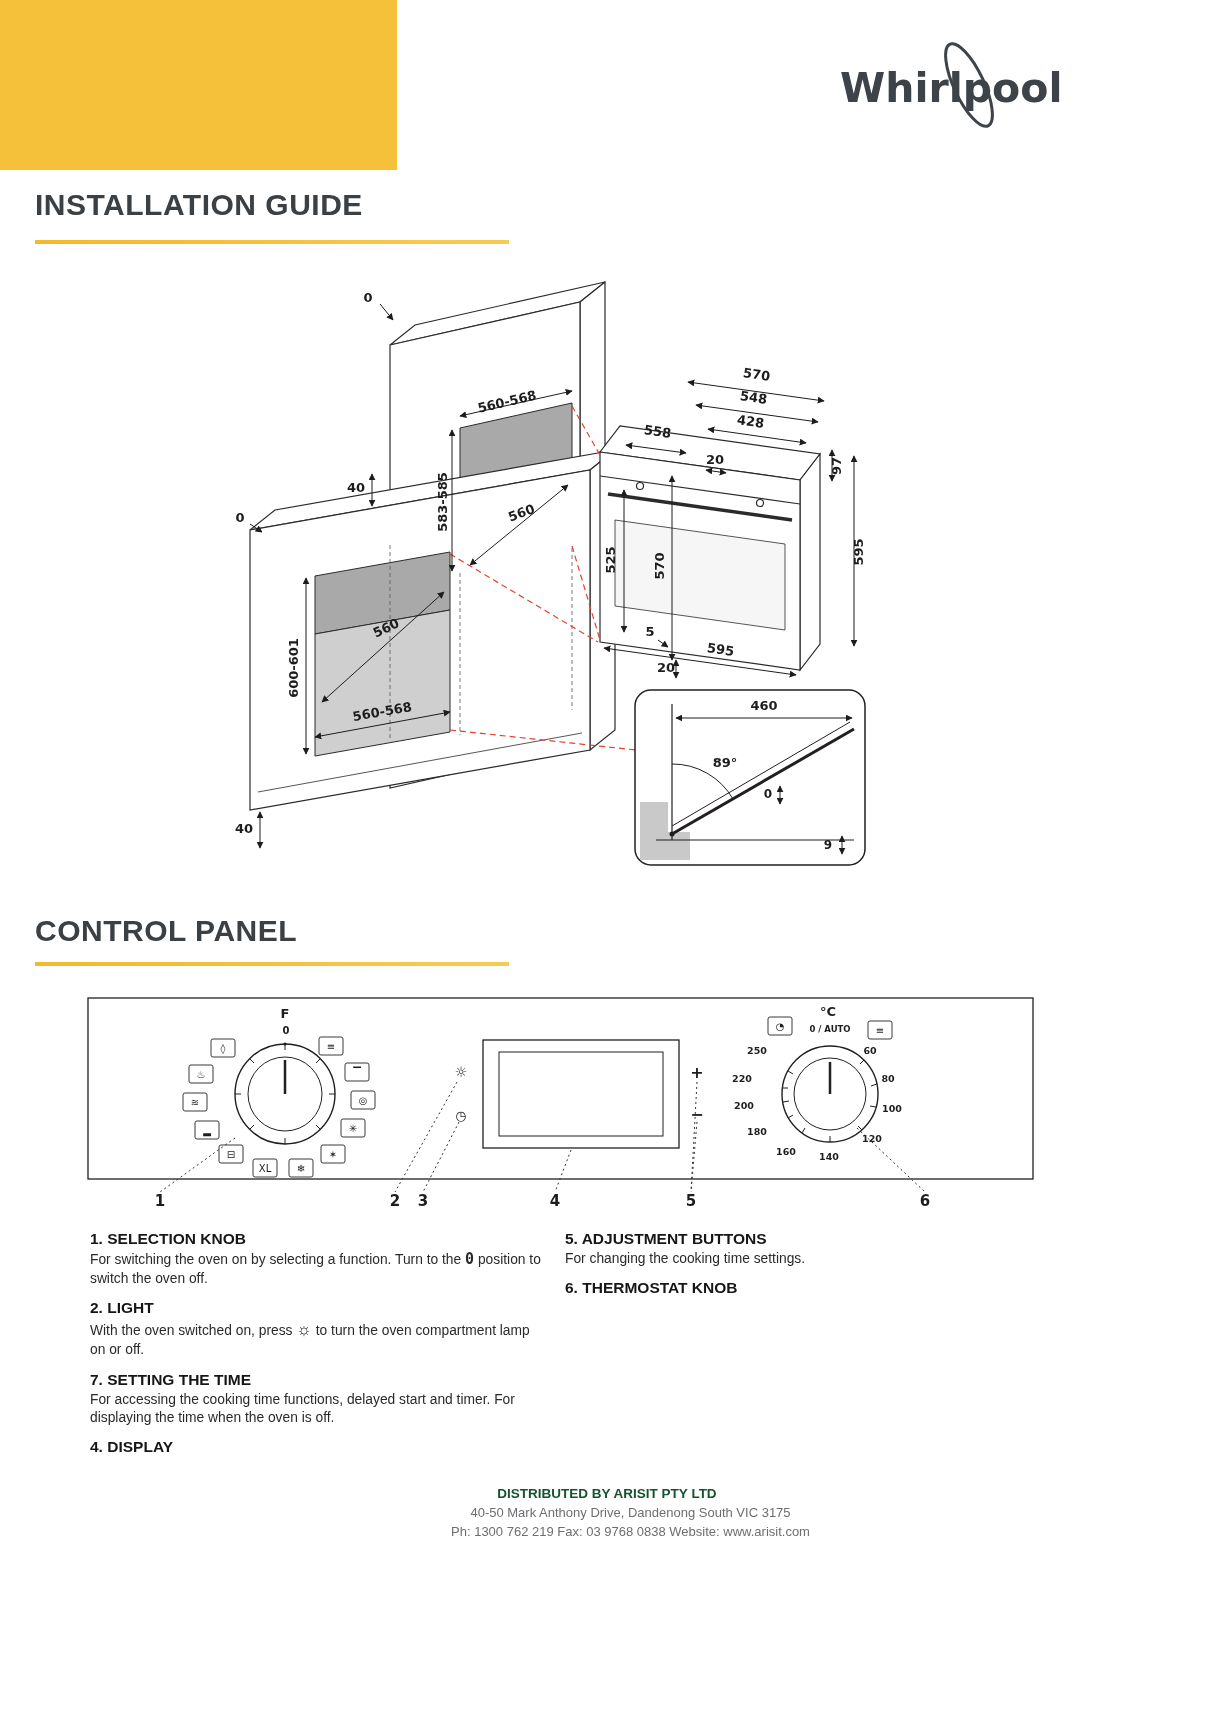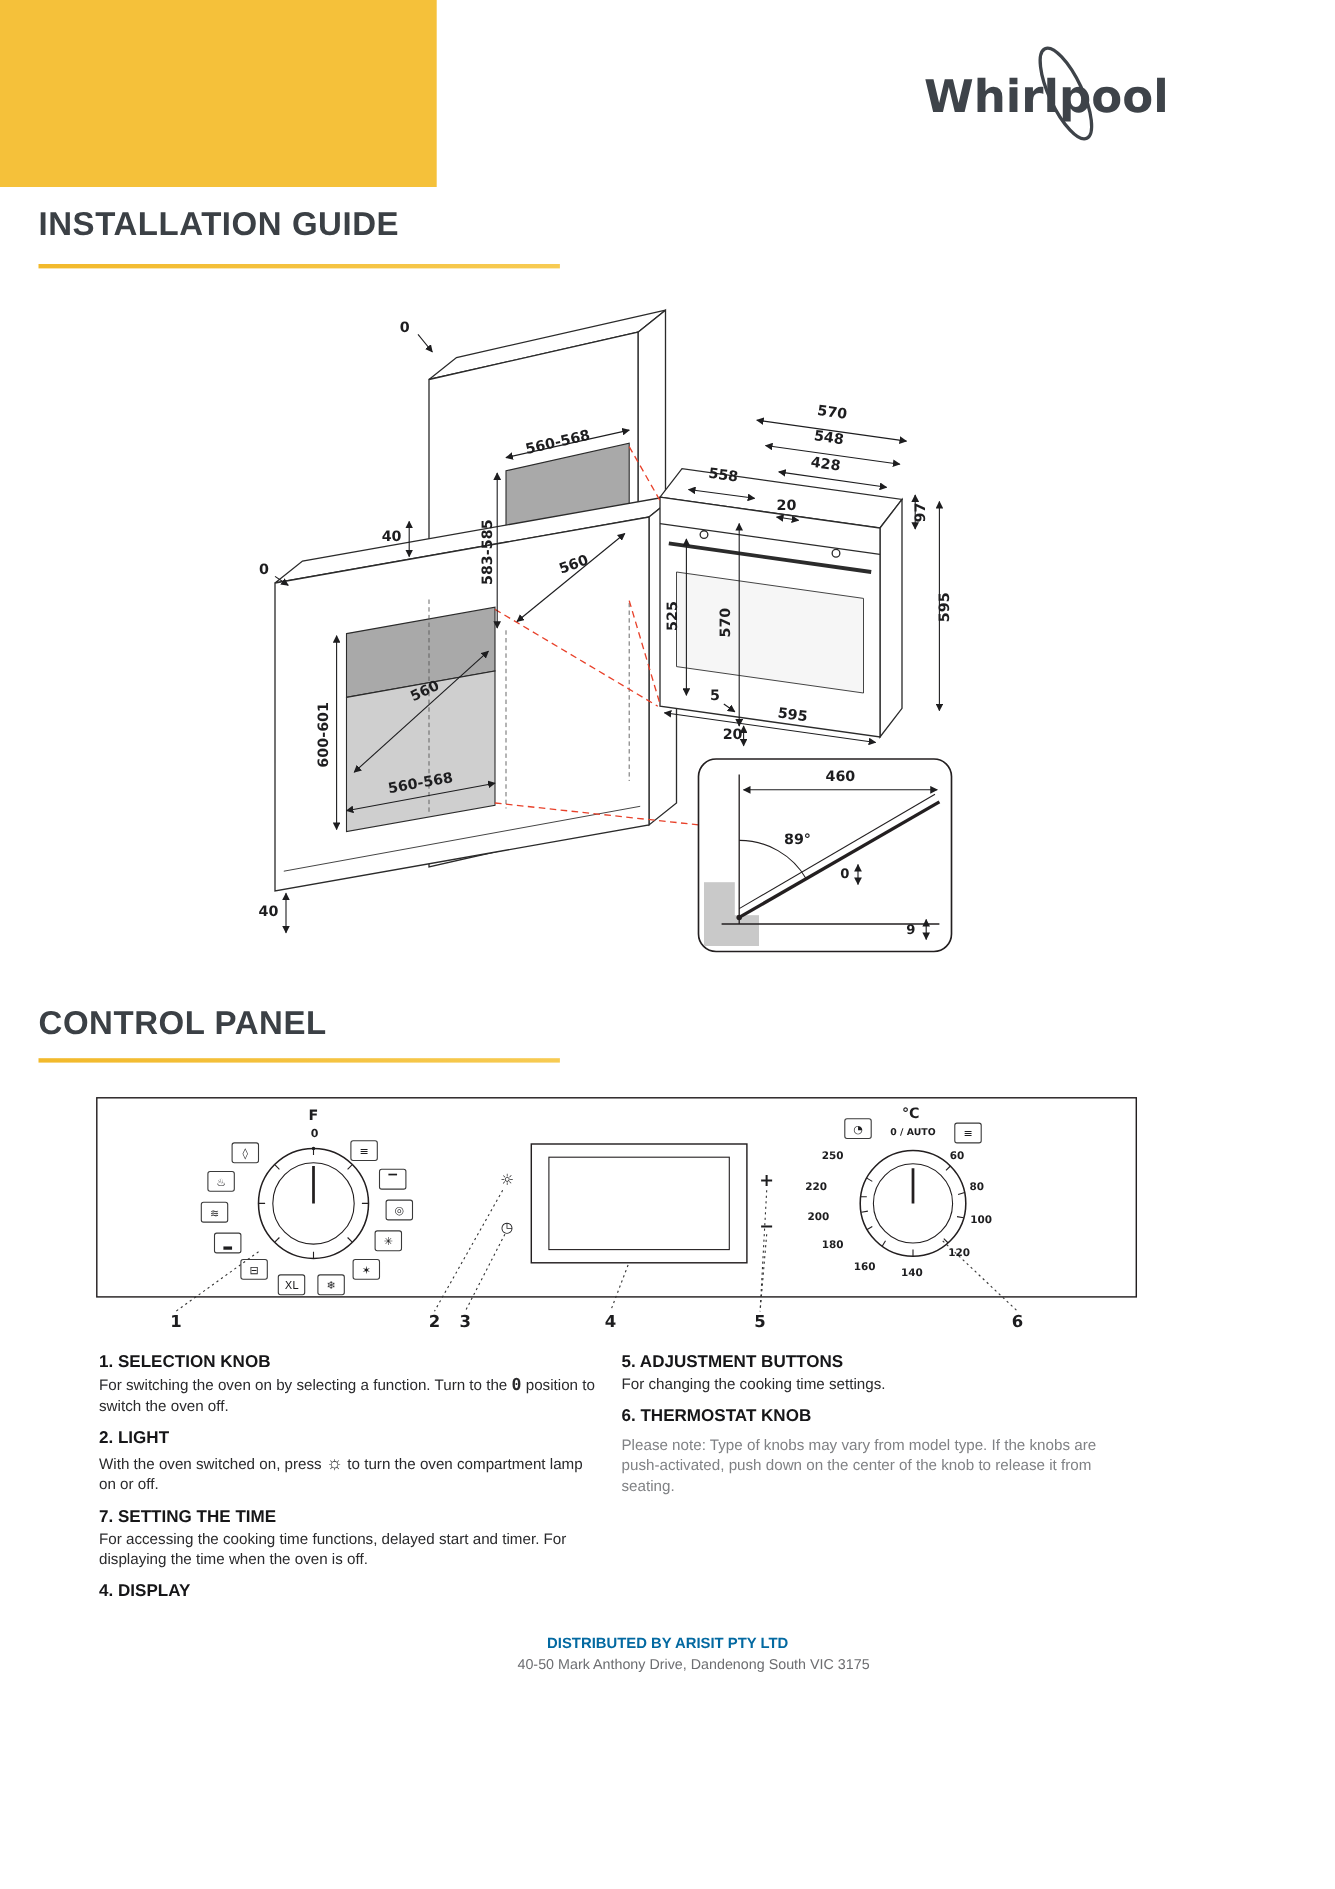--- a/index.html
+++ b/index.html
@@ -17,21 +17,21 @@
   .dim{font-size:13px;font-weight:bold;fill:#1d1d1f;}
   .dim-sm{font-size:12px;font-weight:bold;fill:#1d1d1f;}
   .col{position:absolute;top:1230px;}
   .col h3{margin:11px 0 2px 0;font-size:15.5px;font-weight:bold;color:#161618;}
   .col h3:first-child{margin-top:0;}
   .col p{margin:0;font-size:13.8px;line-height:1.32;color:#2a2a2c;}
   .col p.note{color:#808285;margin-top:8px;}
   .zero{font-weight:bold;font-size:15px;font-family:"DejaVu Sans Mono",monospace;}
   .inline-icon{font-weight:bold;font-size:17px;}
   .footer{position:absolute;left:0;top:1486px;width:100%;text-align:center;}
-  .footer .f1{font-size:13.5px;font-weight:bold;color:#0369a1;margin:0 0 4px 0;}
+  .footer .f1{font-size:13.5px;font-weight:bold;color:#14532d;margin:0 0 4px 0;}
   .footer .f2{font-size:13px;color:#6d6e71;margin:0 0 4px 0;padding-left:47px;}
 </style>
 </head>
 <body>
 
 <div class="page">
 
   <div class="band"></div>
 
   <div class="logo-wrap">
@@ -319,21 +319,21 @@
       <span>to turn the oven compartment lamp on or off.</span></p>
     <h3>7. SETTING THE TIME</h3>
     <p>For accessing the cooking time functions, delayed start and timer. For displaying the time when the oven is off.</p>
     <h3>4. DISPLAY</h3>
   </div>
 
   <div class="col" style="left:565px;width:468px;">
     <h3>5. ADJUSTMENT BUTTONS</h3>
     <p>For changing the cooking time settings.</p>
     <h3>6. THERMOSTAT KNOB</h3>
-    <p class="note">Please note: Type of knobs may vary from model type. If the knobs are push-activated, push down on the center of the knob to release it from seating.</p>
   </div>
 
   <div class="footer">
     <p class="f1">DISTRIBUTED BY ARISIT PTY LTD</p>
     <p class="f2">40-50 Mark Anthony Drive, Dandenong South VIC 3175</p>
+    <p class="f2">Ph: 1300 762 219 Fax: 03 9768 0838 Website: www.arisit.com</p>
   </div>
 
 </div>
 
 </body></html>

